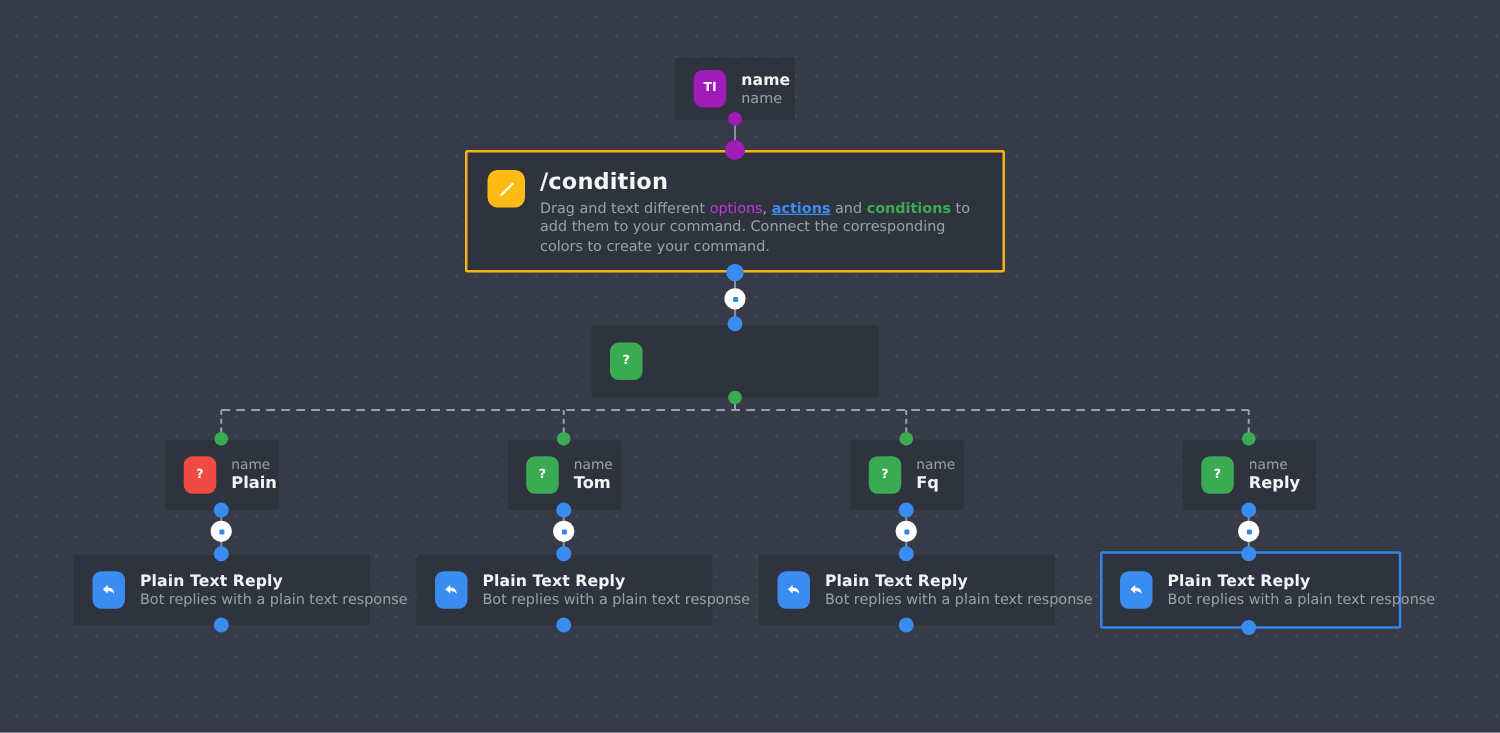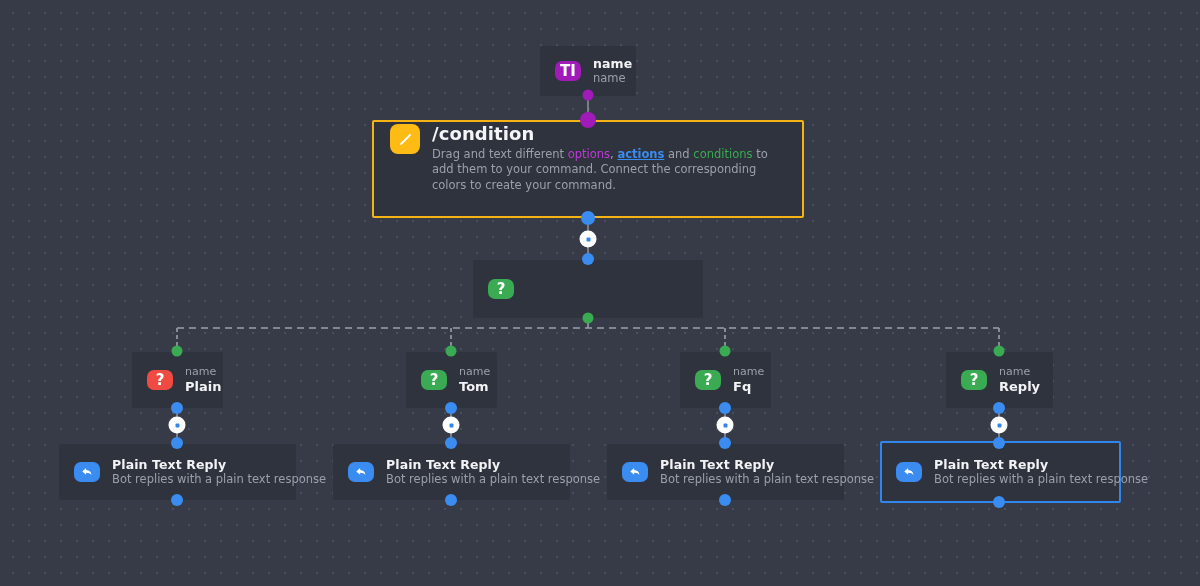--- a/index.html
+++ b/index.html
@@ -38,27 +38,27 @@
     border-radius: 2px;
     display: flex;
     align-items: center;
     padding: 0 14px;
     border: 1px solid transparent;
   }
   .node.bordered-yellow { border: 2px solid #f5b314; background: #2f333d; }
   .node.bordered-blue   { border: 2px solid #2f86eb; background: #2f333d; }
 
   .node-icon {
-    width: 26px; height: 20px;
+    width: 26px; height: 30px;
     border-radius: 7px;
     flex: 0 0 auto;
     display: flex;
     align-items: center;
     justify-content: center;
-    font-size: 15px;
+    font-size: 10px;
     font-weight: bold;
     color: #ffffff;
     font-family: "DejaVu Sans", sans-serif;
     line-height: 1;
   }
   .node-icon.lg { width: 30px; height: 30px; border-radius: 8px; font-size: 15px; }
   .icon-purple { background: #a01bb8; }
   .icon-yellow { background: #fdbb14; }
   .icon-green  { background: #3aab52; }
   .icon-red    { background: #f04b42; }
@@ -95,21 +95,21 @@
   }
   .node-value {
     color: #f2f3f5;
     font-size: 13px;
     font-weight: bold;
     line-height: 1.25;
   }
 
   .tok-options    { color: #c038d8; font-weight: normal; }
   .tok-actions    { color: #3b8cf0; font-weight: bold; text-decoration: underline; }
-  .tok-conditions { color: #3aab52; font-weight: normal; }
+  .tok-conditions { color: #3aab52; font-weight: bold; }
 
   
   .port {
     position: absolute;
     border-radius: 50%;
     transform: translate(-50%, -50%);
   }
   .port.purple-sm { width: 11px; height: 11px; background: #a01bb8; }
   .port.purple-lg { width: 16px; height: 16px; background: #a01bb8; }
   .port.blue      { width: 12px; height: 12px; background: #3b8cf0; }
@@ -172,21 +172,21 @@
   <div class="node" style="left:540px; top:46px; width:96px; height:50px;">
     <div class="node-icon icon-purple">TI</div>
     <div class="node-body">
       <div class="node-title">name</div>
       <div class="node-sub">name</div>
     </div>
   </div>
   <div class="port purple-sm" style="left:588px; top:95px;"></div>
 
   <div class="port purple-lg" style="left:588px; top:120px; z-index:5;"></div>
-  <div class="node bordered-yellow" style="left:372px; top:120px; width:432px; height:98px; align-items:flex-start; padding:2px 16px;">
+  <div class="node bordered-yellow" style="left:372px; top:120px; width:432px; height:98px; align-items:flex-start; padding:14px 16px;">
     <div class="node-icon lg icon-yellow">
       <svg class="slash" viewBox="0 0 16 16" aria-hidden="true">
         <line x1="3.2" y1="12.8" x2="12.8" y2="3.2" stroke="#ffffff" stroke-width="1.9" stroke-linecap="round"></line>
       </svg>
     </div>
     <div class="node-body">
       <div class="node-title big">/condition</div>
       <div class="node-sub wrap"><span>Drag and text different </span><span class="tok-options">options</span><span>, </span><span class="tok-actions">actions</span><span> and </span><span class="tok-conditions">conditions</span><span> to add them to your command. Connect the corresponding colors to create your command.</span></div>
     </div>
   </div>

